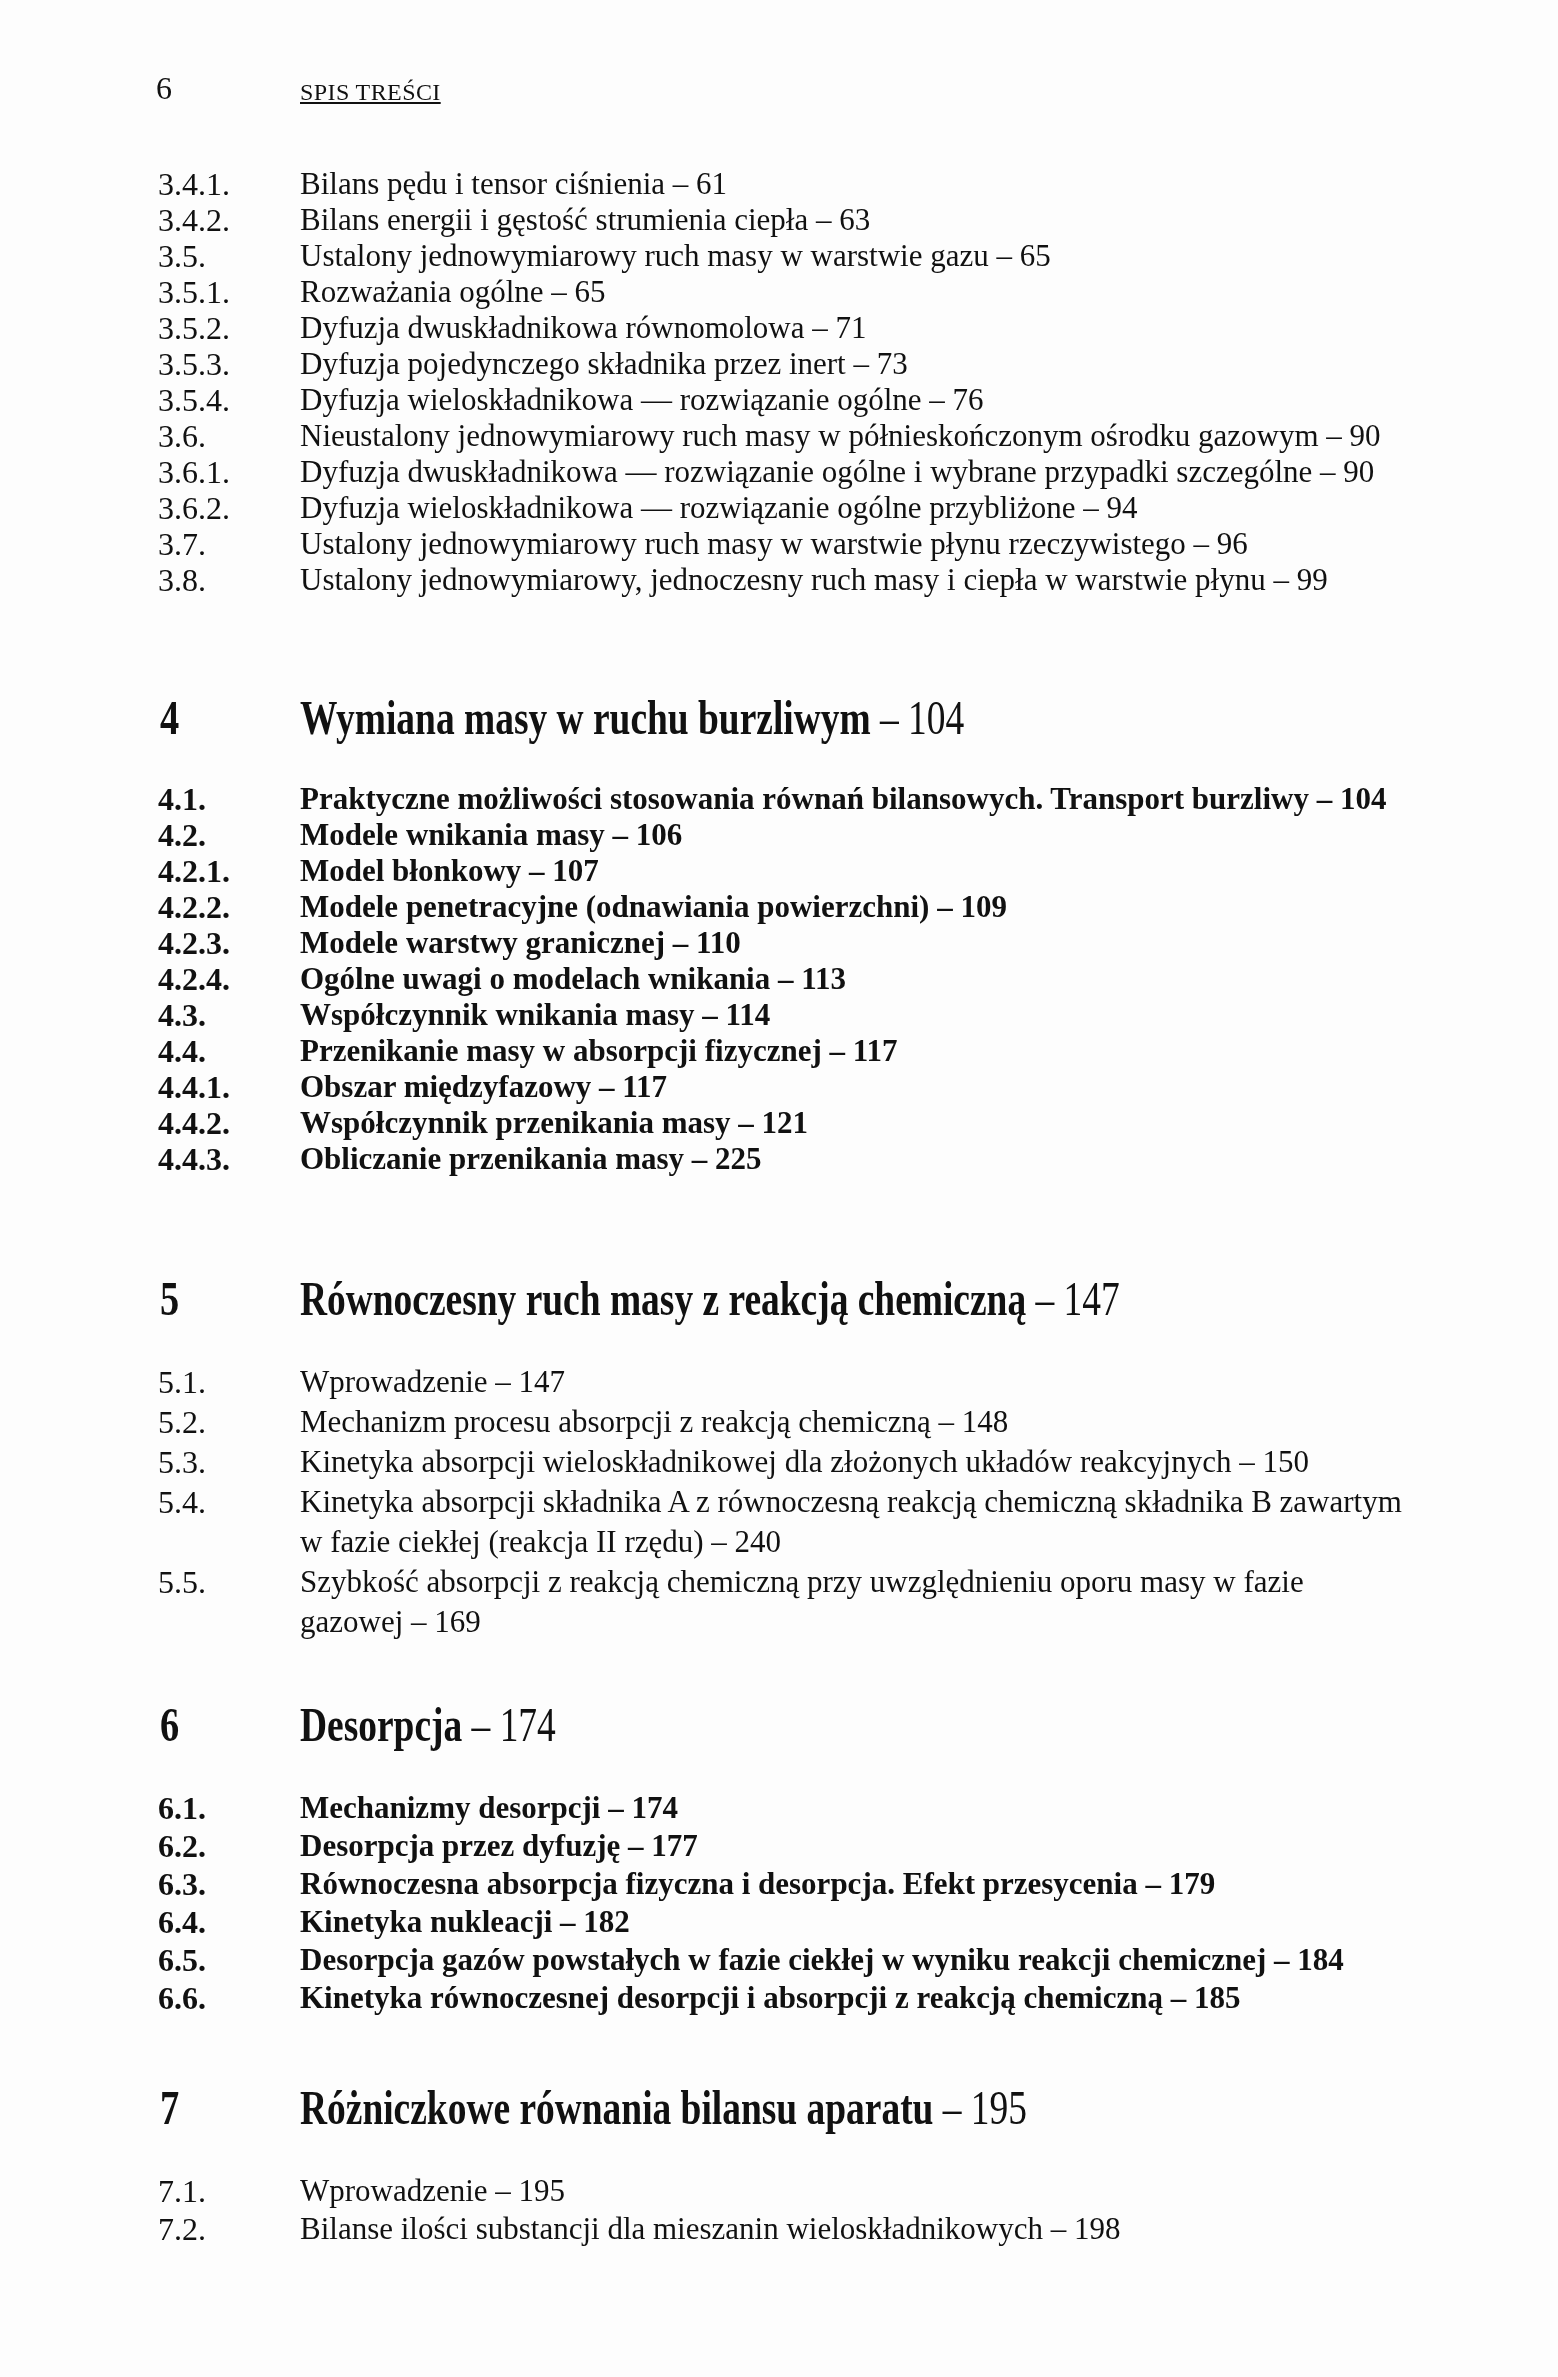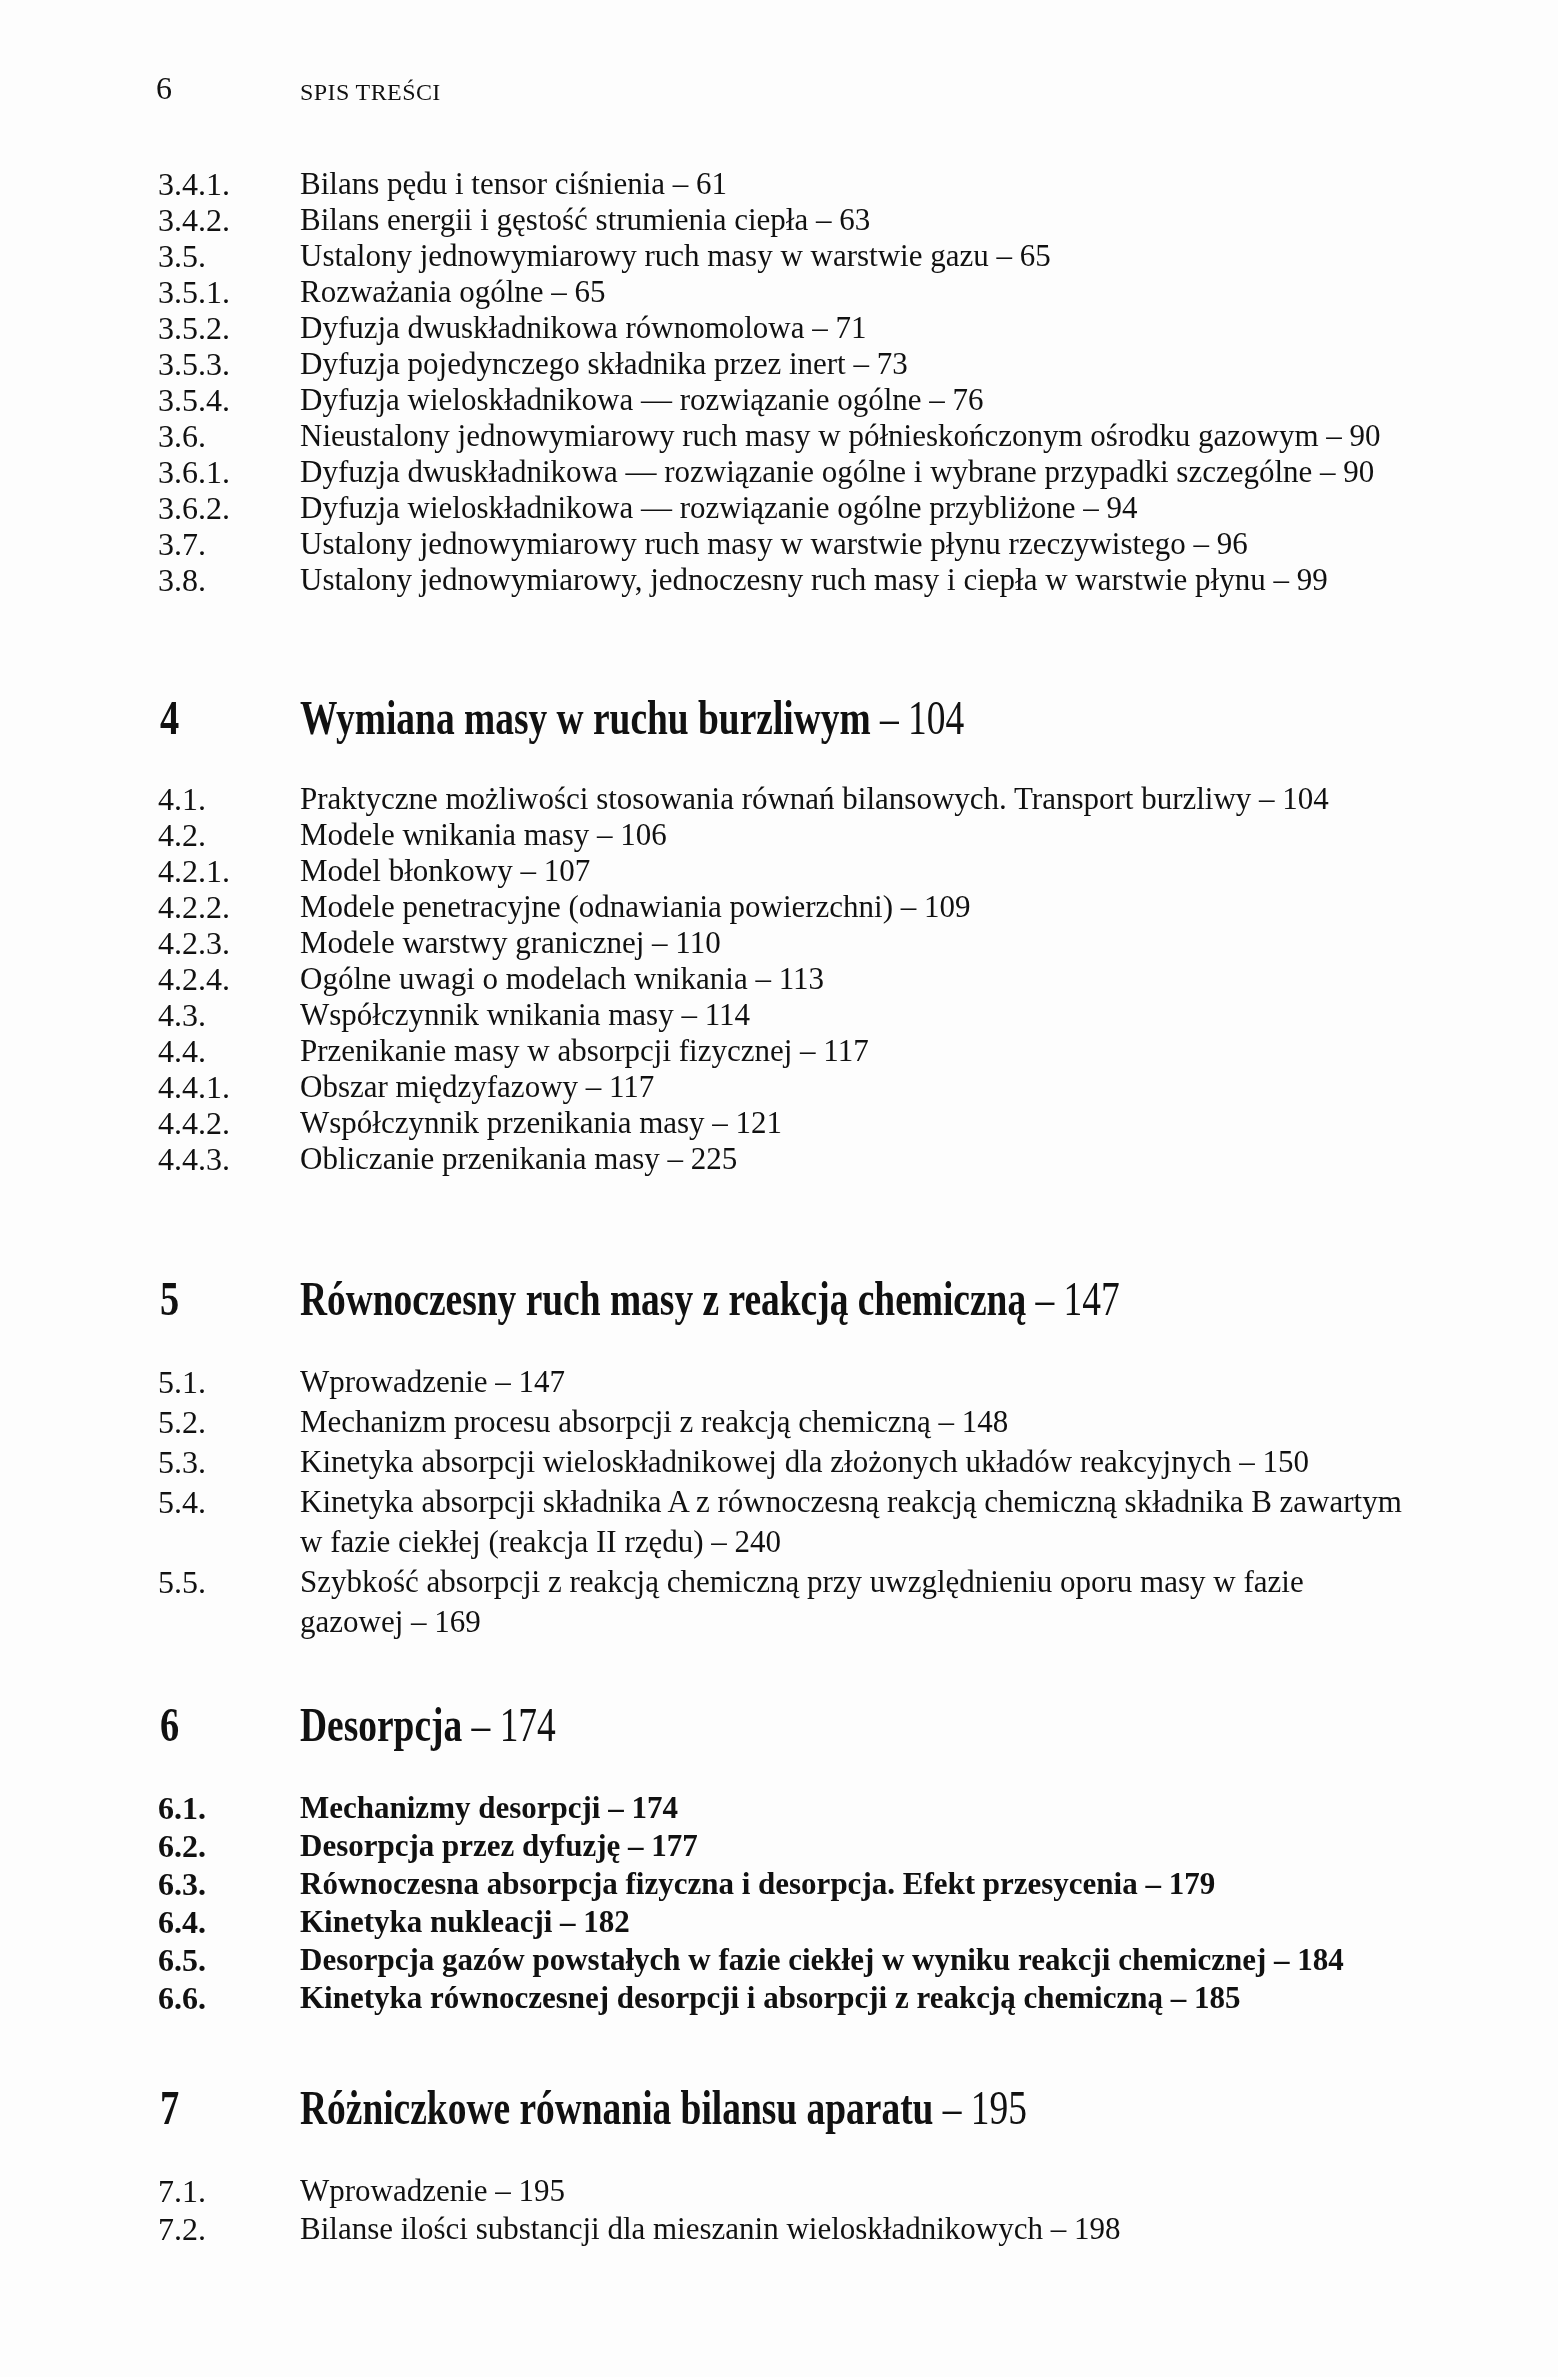--- a/index.html
+++ b/index.html
@@ -2,40 +2,40 @@
 <html style="font-size:14px"><head>
 <meta charset="utf-8">
 <style>
   html, body { margin: 0; padding: 0; background: #ffffff; }
   body { width: 1558px; height: 2377px; position: relative; overflow: hidden;
          font-family: "Liberation Serif", "DejaVu Serif", serif; color: #111111; }
   .page { position: absolute; left: 0; top: 0; width: 1558px; height: 2377px; background: #fdfdfd; }
 
   .running-header { position: absolute; left: 156px; top: 67px; height: 43px; width: 1243px; }
   .running-header .pnum { position: absolute; left: 0; top: 0; font-size: 32px; line-height: 43px; }
-  .running-header .rtitle { position: absolute; left: 144px; top: 3.6px; font-size: 24px; line-height: 43px; letter-spacing: 0.4px; }
+  .running-header .rtitle { position: absolute; left: 144px; top: 3.6px; font-size: 24px; line-height: 43px; letter-spacing: 0.4px; text-decoration: underline; }
 
   .block { position: absolute; left: 158px; width: 1349px; }
   .row { position: relative; height: 36px; }
   .row .num { position: absolute; left: 0; top: 0; font-size: 32px; line-height: 36px; white-space: nowrap; }
   .row .title { position: absolute; left: 142px; top: 0; font-size: 31px; line-height: 36px; white-space: nowrap; }
 
   .chapter { position: absolute; left: 160px; width: 1349px; height: 57px; }
   .chapter .cnum { position: absolute; left: 0; top: 0; font-size: 48px; line-height: 57px; font-weight: bold;
                    transform: scaleX(0.8); transform-origin: left center; }
   .chapter .ctext { position: absolute; left: 140px; top: 0; font-size: 48px; line-height: 57px; white-space: nowrap;
                     transform: scaleX(0.78); transform-origin: left center; }
   .chapter .ctitle { font-weight: bold; }
   .chapter .csep { font-weight: normal; }
   .chapter .cpage { font-weight: normal; }
 
   
   #blk-3  { top: 166px; }   #blk-3 .row { height: 36px; }
   #ch-4   { top: 689px; }
-  #blk-4  { top: 781px; }   #blk-4 .row { height: 36px; }
+  #blk-4  { top: 781px; font-weight: bold; }   #blk-4 .row { height: 36px; }
   #ch-5   { top: 1270px; }
   #blk-5  { top: 1364px; }  #blk-5 .row { height: 40px; text-align: center; }
   #ch-6   { top: 1696px; }
   #blk-6  { top: 1790px; }  #blk-6 .row { height: 38px; font-weight: bold; }
   #ch-7   { top: 2079px; }
   #blk-7  { top: 2173px; text-align: right; }  #blk-7 .row { height: 38px; }
 </style>
 </head>
 <body>
 

